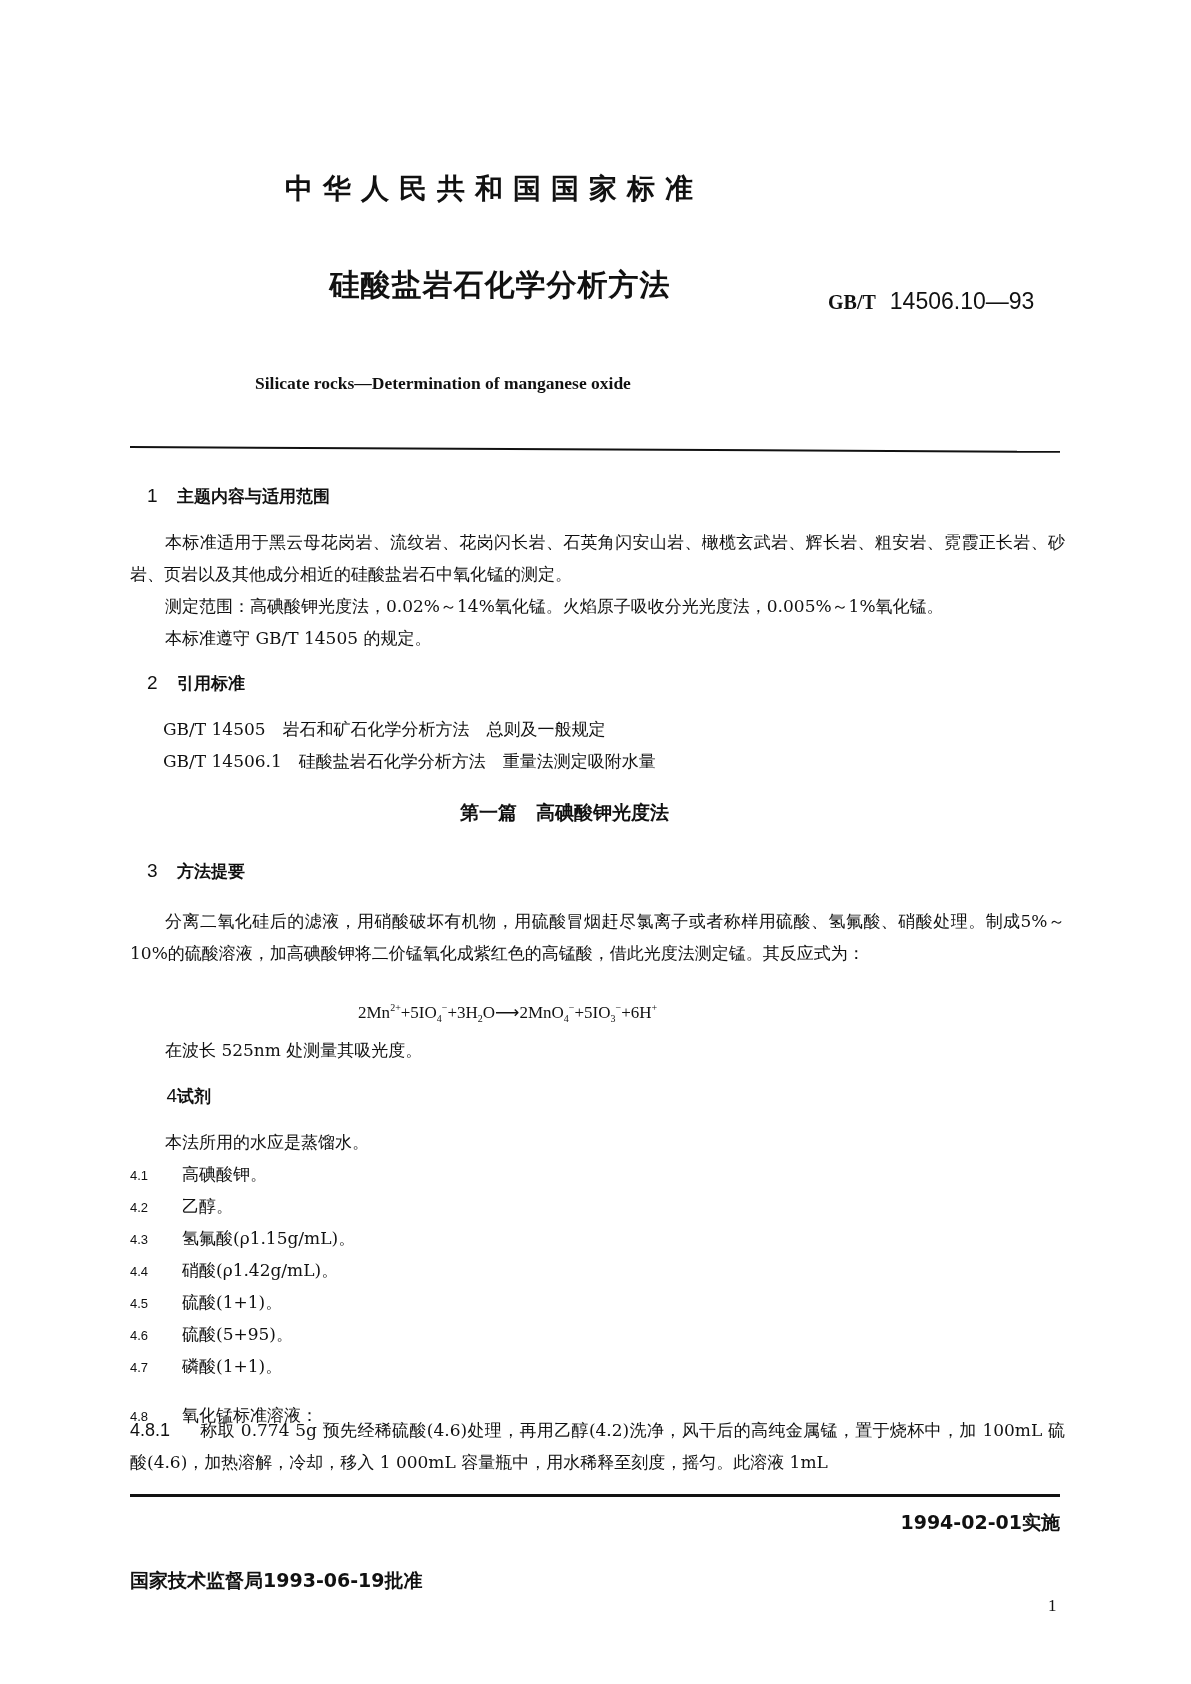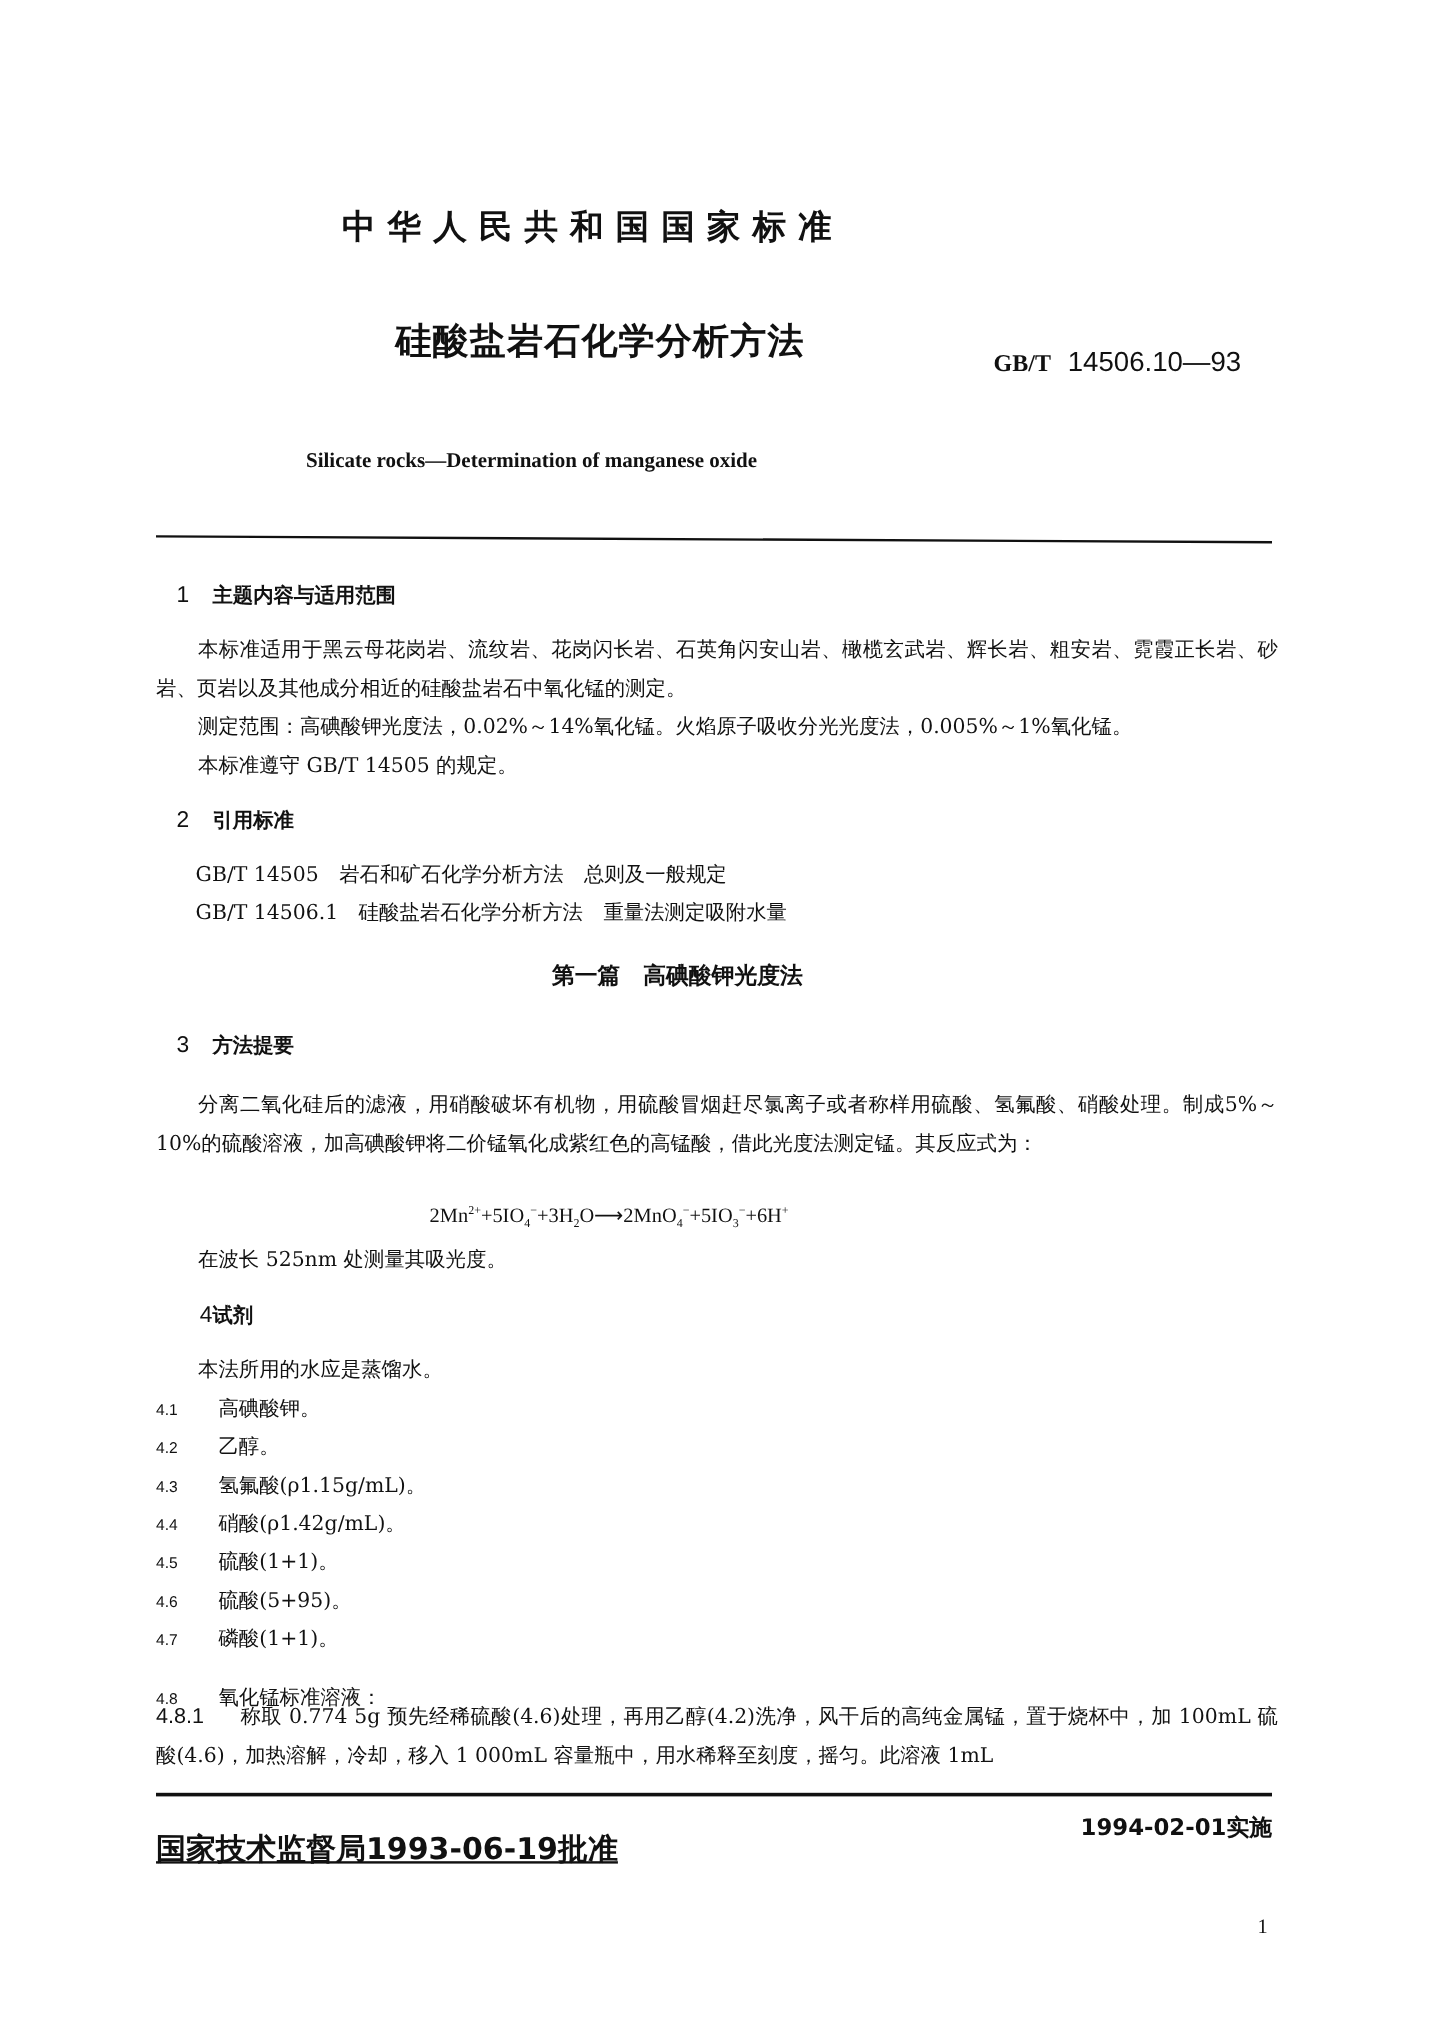--- a/index.html
+++ b/index.html
@@ -107,25 +107,24 @@
       display: inline-block;
       width: 52px;
       font-size: 13px;
     }
     .bottom-rule {
       left: 130px; top: 1494px;
       width: 930px; height: 3px;
       background: #111;
     }
     .footer-left {
-      left: 130px; top: 1524px;
-      font-family: "DejaVu Sans", "Liberation Sans", sans-serif;
-      font-weight: bold;
-      font-size: 25px;
-      text-decoration: underline;
+      left: 130px; top: 1568px;
+      font-family: "DejaVu Sans", "Liberation Sans", sans-serif;
+      font-weight: bold;
+      font-size: 19px;
     }
     .footer-right {
       right: 131px; top: 1510px;
       font-family: "DejaVu Sans", "Liberation Sans", sans-serif;
       font-weight: bold;
       font-size: 19px;
     }
     .page-num {
       left: 1048px; top: 1596px;
       font-family: "Liberation Serif", serif;

